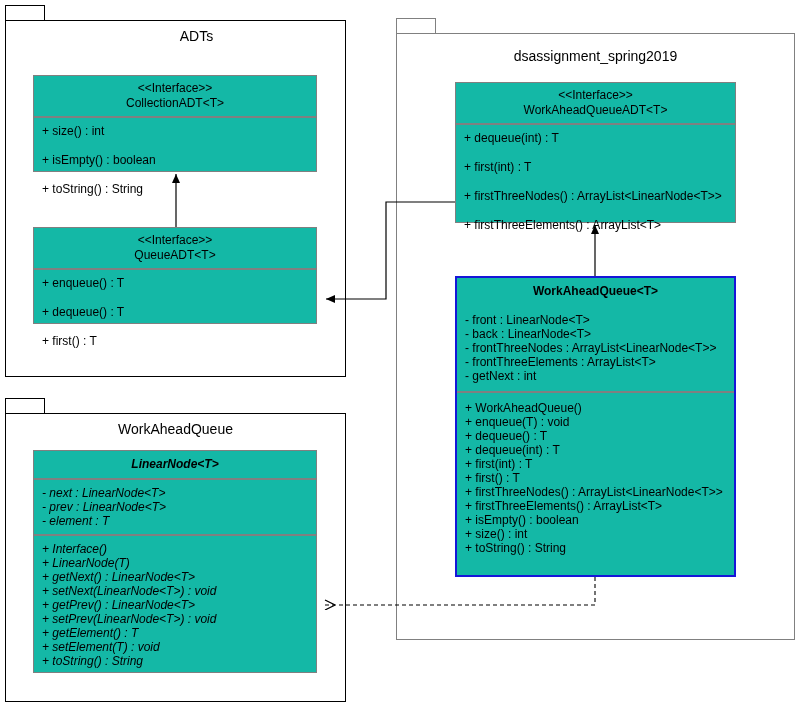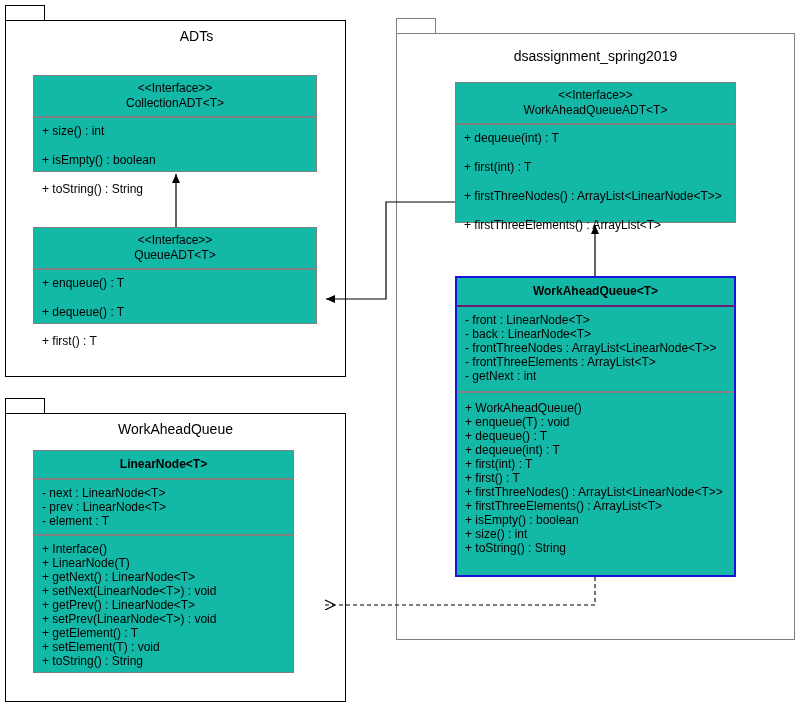--- a/index.html
+++ b/index.html
@@ -60,21 +60,21 @@
   .cls.blue { border: 2px solid #1616d8; }
   .cls-header {
     box-sizing: border-box;
     text-align: center;
     font-size: 12px;
     line-height: 15px;
     padding: 5px 4px 5px 4px;
     border-bottom: 2px solid #808080;
     white-space: nowrap;
   }
-  .cls.blue > .cls-header { border-bottom: 2px solid #701a75; }
+  .cls.blue > .cls-header { border-bottom: 2px solid #14b8a6; }
   .cls-header .stereo { display: block; font-weight: normal; }
   .cls-header .cname  { display: block; }
   .cls-header.bold .cname { font-weight: bold; }
   .cls-compartment {
     box-sizing: border-box;
     padding: 6px 6px 6px 8px;
     font-size: 12px;
   }
   .cls-compartment + .cls-compartment { border-top: 2px solid #808080; }
   .cls-compartment .row { white-space: nowrap; line-height: 14px; }
@@ -124,21 +124,21 @@
       <div class="row">+ first() : T</div>
     </div>
   </div>
 
   <div class="pkg pkg-black" style="left:5px; top:398px; width:341px; height:304px;">
     <div class="pkg-tab" style="width:40px; height:16px;"></div>
     <div class="pkg-body" style="top:15px; width:341px; height:289px;"></div>
     <div class="pkg-title" style="top:23px;">WorkAheadQueue</div>
   </div>
 
-  <div class="cls" style="left:33px; top:450px; width:261px; height:223px;">
+  <div class="cls" style="left:33px; top:450px; width:284px; height:223px;font-style:italic;">
     <div class="cls-header bold" style="padding-top:6px; padding-bottom:6px;">
       <span class="cname">LinearNode&lt;T&gt;</span>
     </div>
     <div class="cls-compartment">
       <div class="row">- next : LinearNode&lt;T&gt;</div>
       <div class="row">- prev : LinearNode&lt;T&gt;</div>
       <div class="row">- element : T</div>
     </div>
     <div class="cls-compartment">
       <div class="row">+ Interface()</div>

